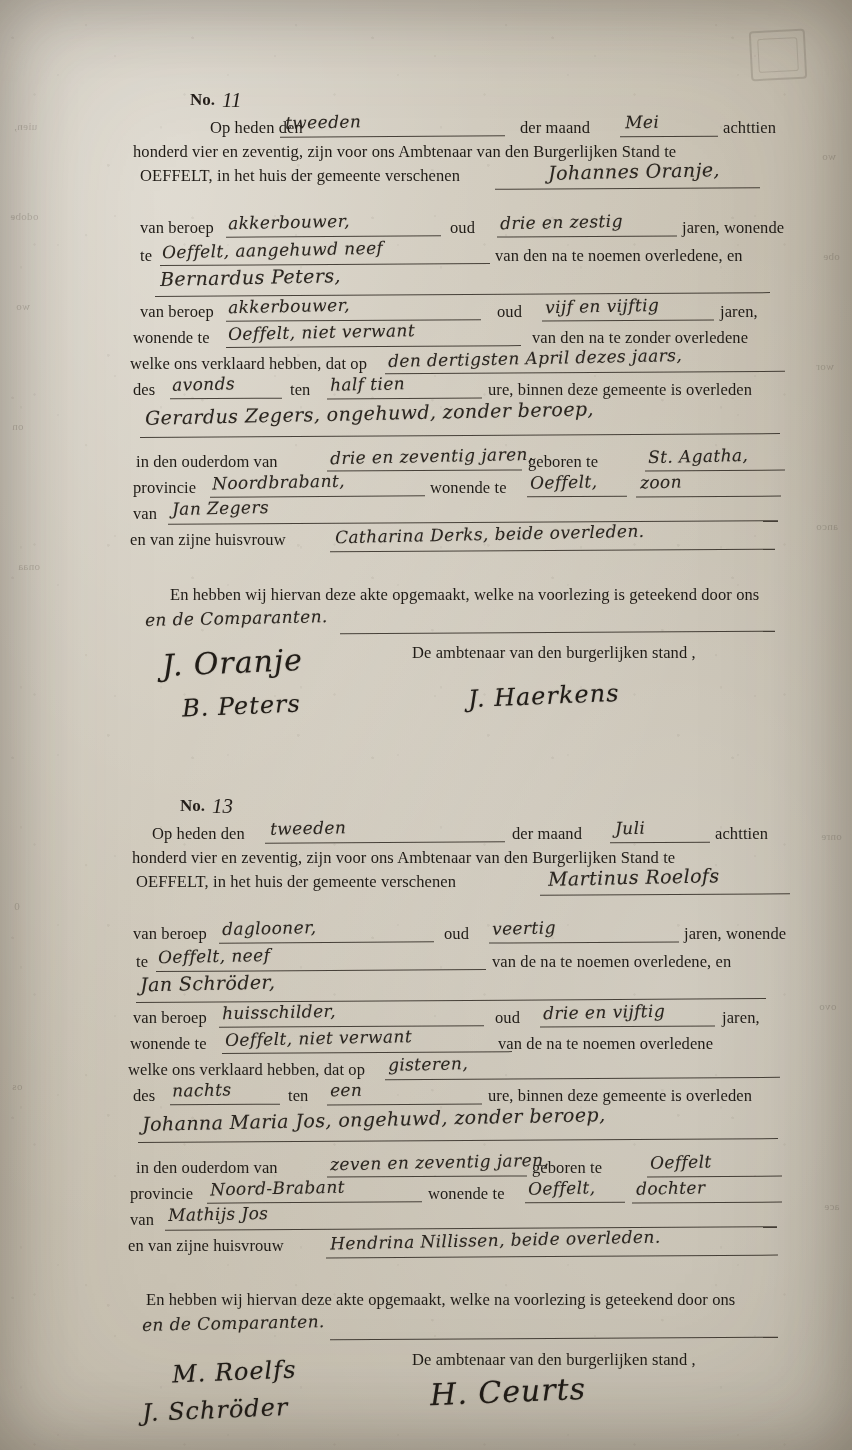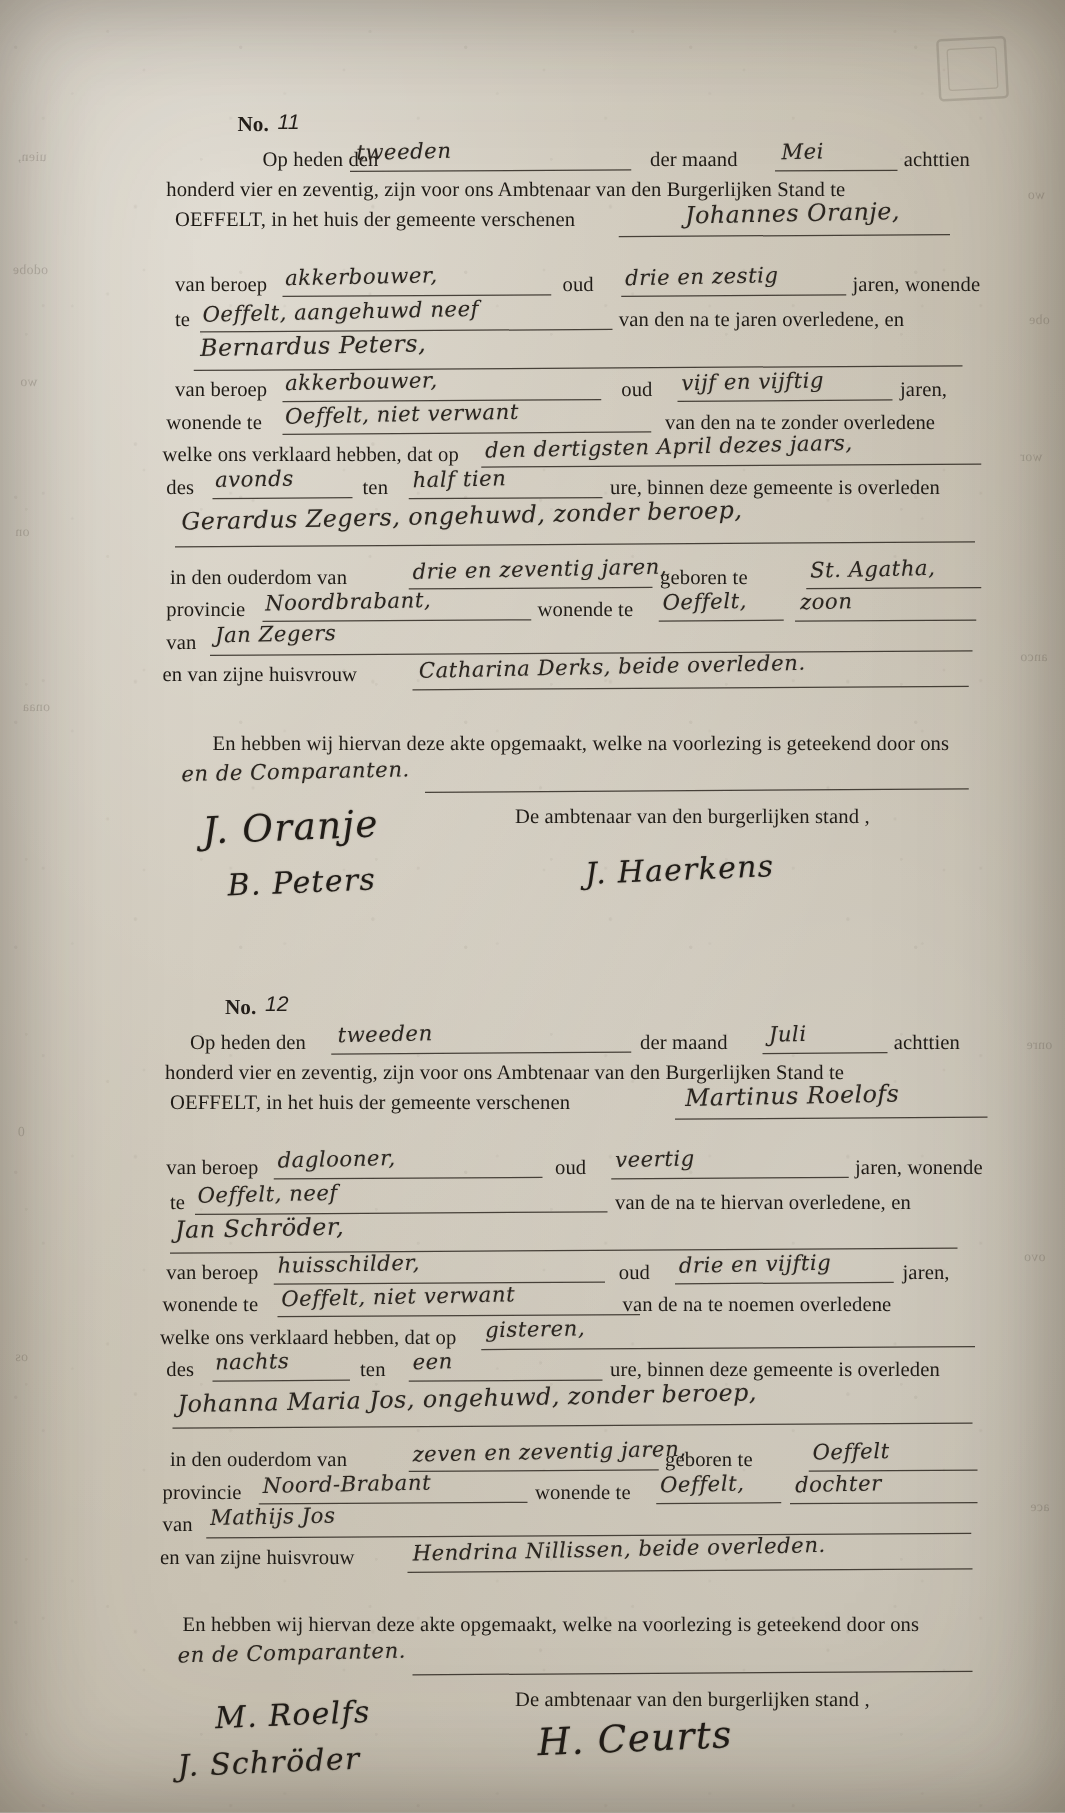--- a/index.html
+++ b/index.html
@@ -119,23 +119,23 @@
   .sig.med { font-size: 24px; }
 
   .no-label {
     position: absolute;
     font-size: 17px;
     font-weight: 700;
     font-family: "Liberation Serif", serif;
   }
   .no-num {
     position: absolute;
-    font-family: Liberation Sans, sans-serif;
+    font-family: Liberation Serif, serif;
     font-style: italic;
-    font-size: 17px;
+    font-size: 21px;
   }
 </style>
 </head>
 <body>
 
 <div class="page">
 
   <div class="grain"></div>
   <div class="corner-stamp"></div>
 
@@ -178,21 +178,21 @@
     <div class="hw" style="left:228px; top:142px;">akkerbouwer,</div>
     <div class="rule" style="left:226px; top:166px; width:215px;"></div>
     <div class="printed" style="left:450px; top:148px;">oud</div>
     <div class="hw" style="left:500px; top:142px;">drie en zestig</div>
     <div class="rule" style="left:497px; top:166px; width:180px;"></div>
     <div class="printed" style="left:682px; top:148px;">jaren, wonende</div>
 
     <div class="printed" style="left:140px; top:176px;">te</div>
     <div class="hw" style="left:162px; top:170px;">Oeffelt, aangehuwd neef</div>
     <div class="rule" style="left:160px; top:194px; width:330px;"></div>
-    <div class="printed" style="left:495px; top:176px;">van den na te jaren overledene, en</div>
+    <div class="printed" style="left:495px; top:176px;">van den na te noemen overledene, en</div>
 
     <div class="hw l" style="left:160px; top:196px;">Bernardus Peters,</div>
     <div class="rule" style="left:155px; top:224px; width:615px;"></div>
 
     <div class="printed" style="left:140px; top:232px;">van beroep</div>
     <div class="hw" style="left:228px; top:226px;">akkerbouwer,</div>
     <div class="rule" style="left:226px; top:250px; width:255px;"></div>
     <div class="printed" style="left:497px; top:232px;">oud</div>
     <div class="hw" style="left:545px; top:226px;">vijf en vijftig</div>
     <div class="rule" style="left:542px; top:250px; width:172px;"></div>
@@ -249,21 +249,21 @@
     <div class="printed" style="left:412px; top:573px;">De ambtenaar van den burgerlijken stand ,</div>
 
     <div class="sig big" style="left:162px; top:575px;">J. Oranje</div>
     <div class="sig med" style="left:182px; top:622px;">B. Peters</div>
     <div class="sig med" style="left:468px; top:612px;">J. Haerkens</div>
   </div>
 
   <div class="act act2">
 
     <div class="no-label" style="left:180px; top:18px;">No.</div>
-    <div class="no-num" style="left:212px; top:16px;">12</div>
+    <div class="no-num" style="left:212px; top:16px;">13</div>
 
     <div class="printed" style="left:152px; top:46px;">Op heden den</div>
     <div class="hw" style="left:270px; top:40px;">tweeden</div>
     <div class="rule" style="left:265px; top:64px; width:240px;"></div>
     <div class="printed" style="left:512px; top:46px;">der maand</div>
     <div class="hw" style="left:615px; top:40px;">Juli</div>
     <div class="rule" style="left:610px; top:64px; width:100px;"></div>
     <div class="printed" style="left:715px; top:46px;">achttien</div>
 
     <div class="printed" style="left:132px; top:70px;">honderd vier en zeventig, zijn voor ons Ambtenaar van den Burgerlijken Stand te</div>
@@ -276,21 +276,21 @@
     <div class="hw" style="left:222px; top:140px;">daglooner,</div>
     <div class="rule" style="left:219px; top:164px; width:215px;"></div>
     <div class="printed" style="left:444px; top:146px;">oud</div>
     <div class="hw" style="left:492px; top:140px;">veertig</div>
     <div class="rule" style="left:489px; top:164px; width:190px;"></div>
     <div class="printed" style="left:684px; top:146px;">jaren, wonende</div>
 
     <div class="printed" style="left:136px; top:174px;">te</div>
     <div class="hw" style="left:158px; top:168px;">Oeffelt, neef</div>
     <div class="rule" style="left:156px; top:192px; width:330px;"></div>
-    <div class="printed" style="left:492px; top:174px;">van de  na te hiervan overledene, en</div>
+    <div class="printed" style="left:492px; top:174px;">van de  na te noemen overledene, en</div>
 
     <div class="hw l" style="left:140px; top:194px;">Jan Schröder,</div>
     <div class="rule" style="left:136px; top:222px; width:630px;"></div>
 
     <div class="printed" style="left:133px; top:230px;">van beroep</div>
     <div class="hw" style="left:222px; top:224px;">huisschilder,</div>
     <div class="rule" style="left:219px; top:248px; width:265px;"></div>
     <div class="printed" style="left:495px; top:230px;">oud</div>
     <div class="hw" style="left:543px; top:224px;">drie en vijftig</div>
     <div class="rule" style="left:540px; top:248px; width:175px;"></div>

